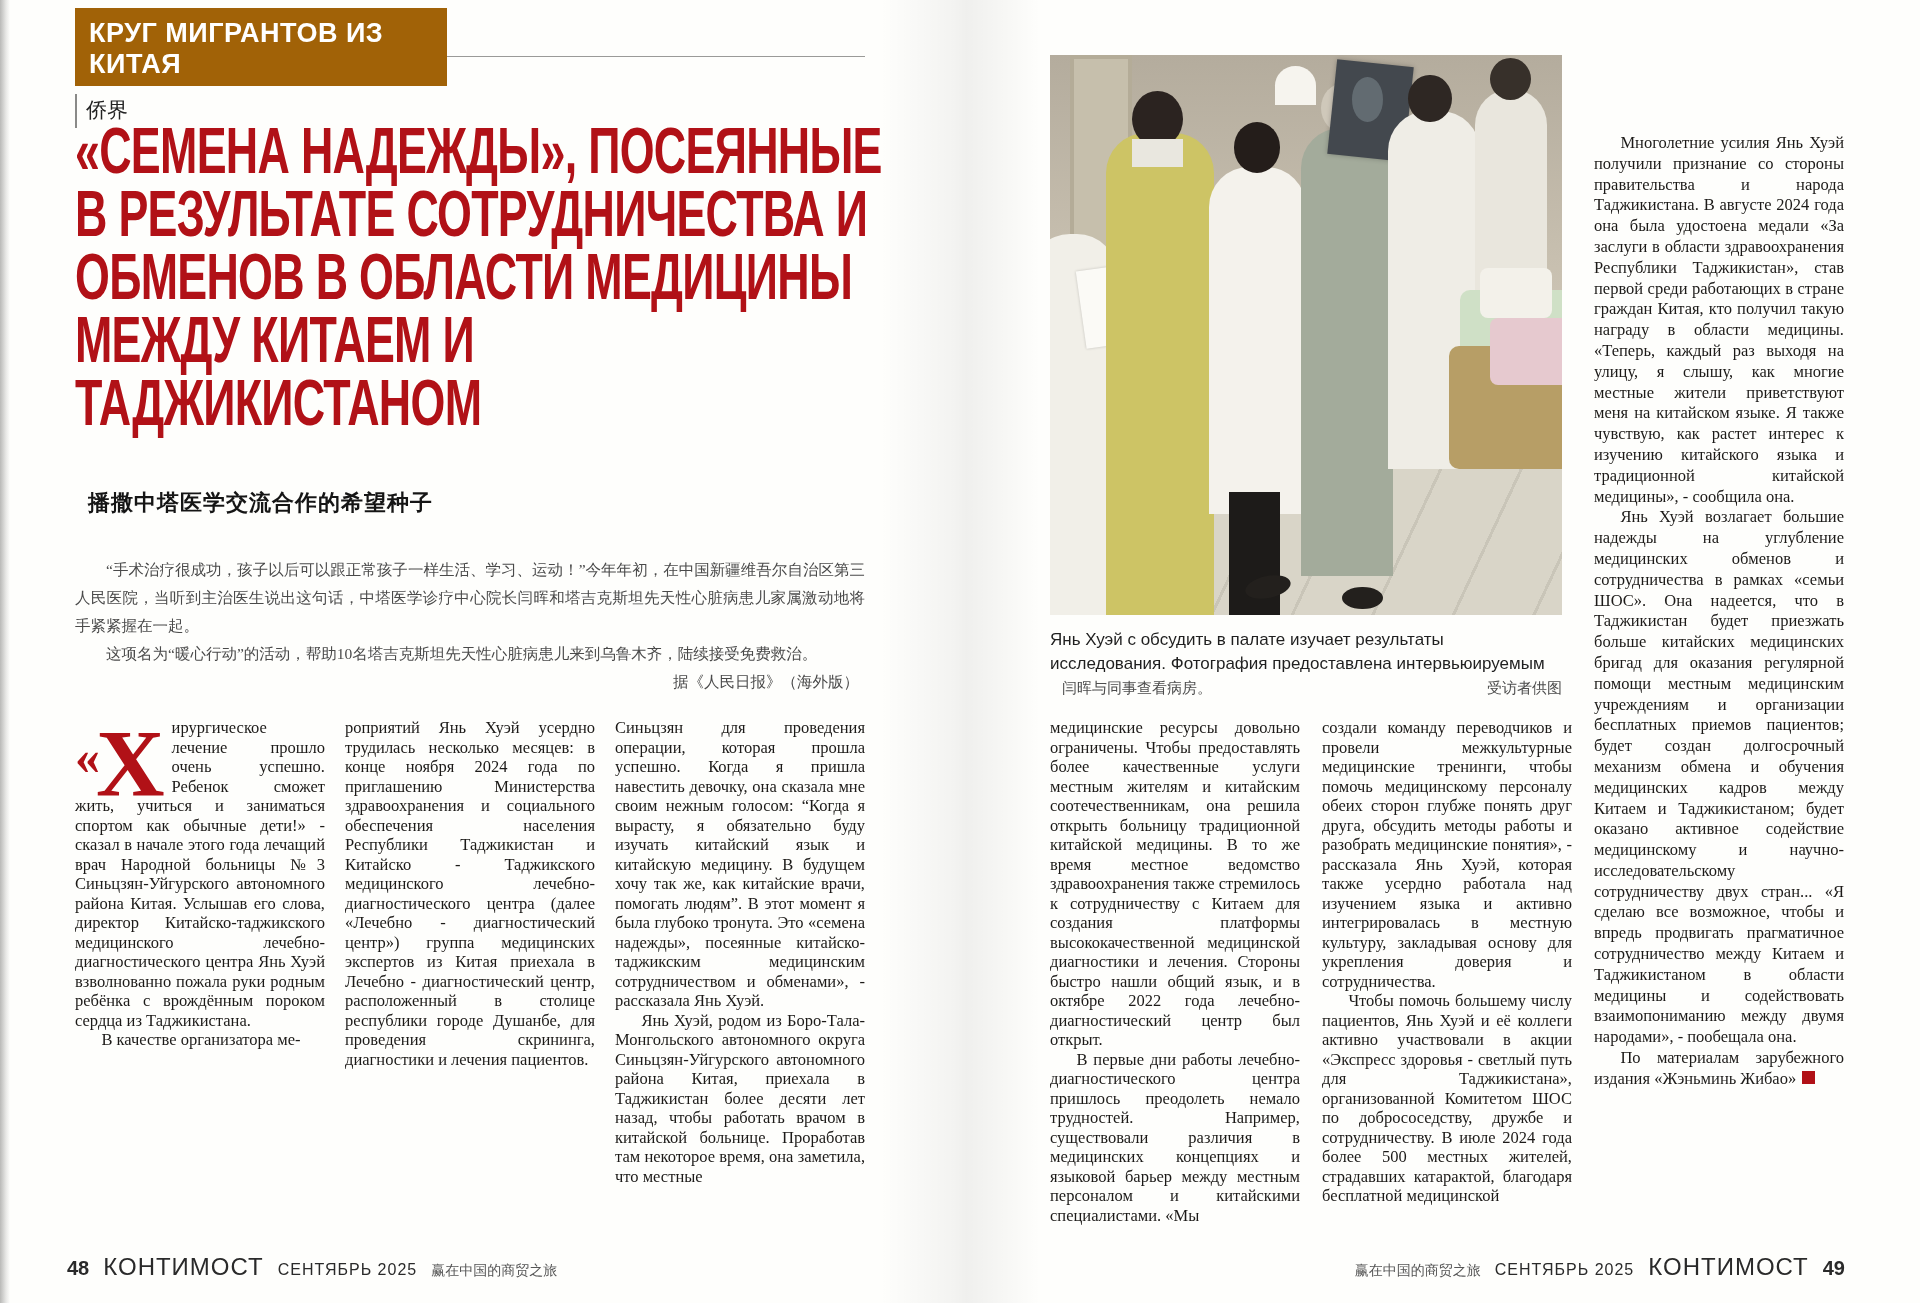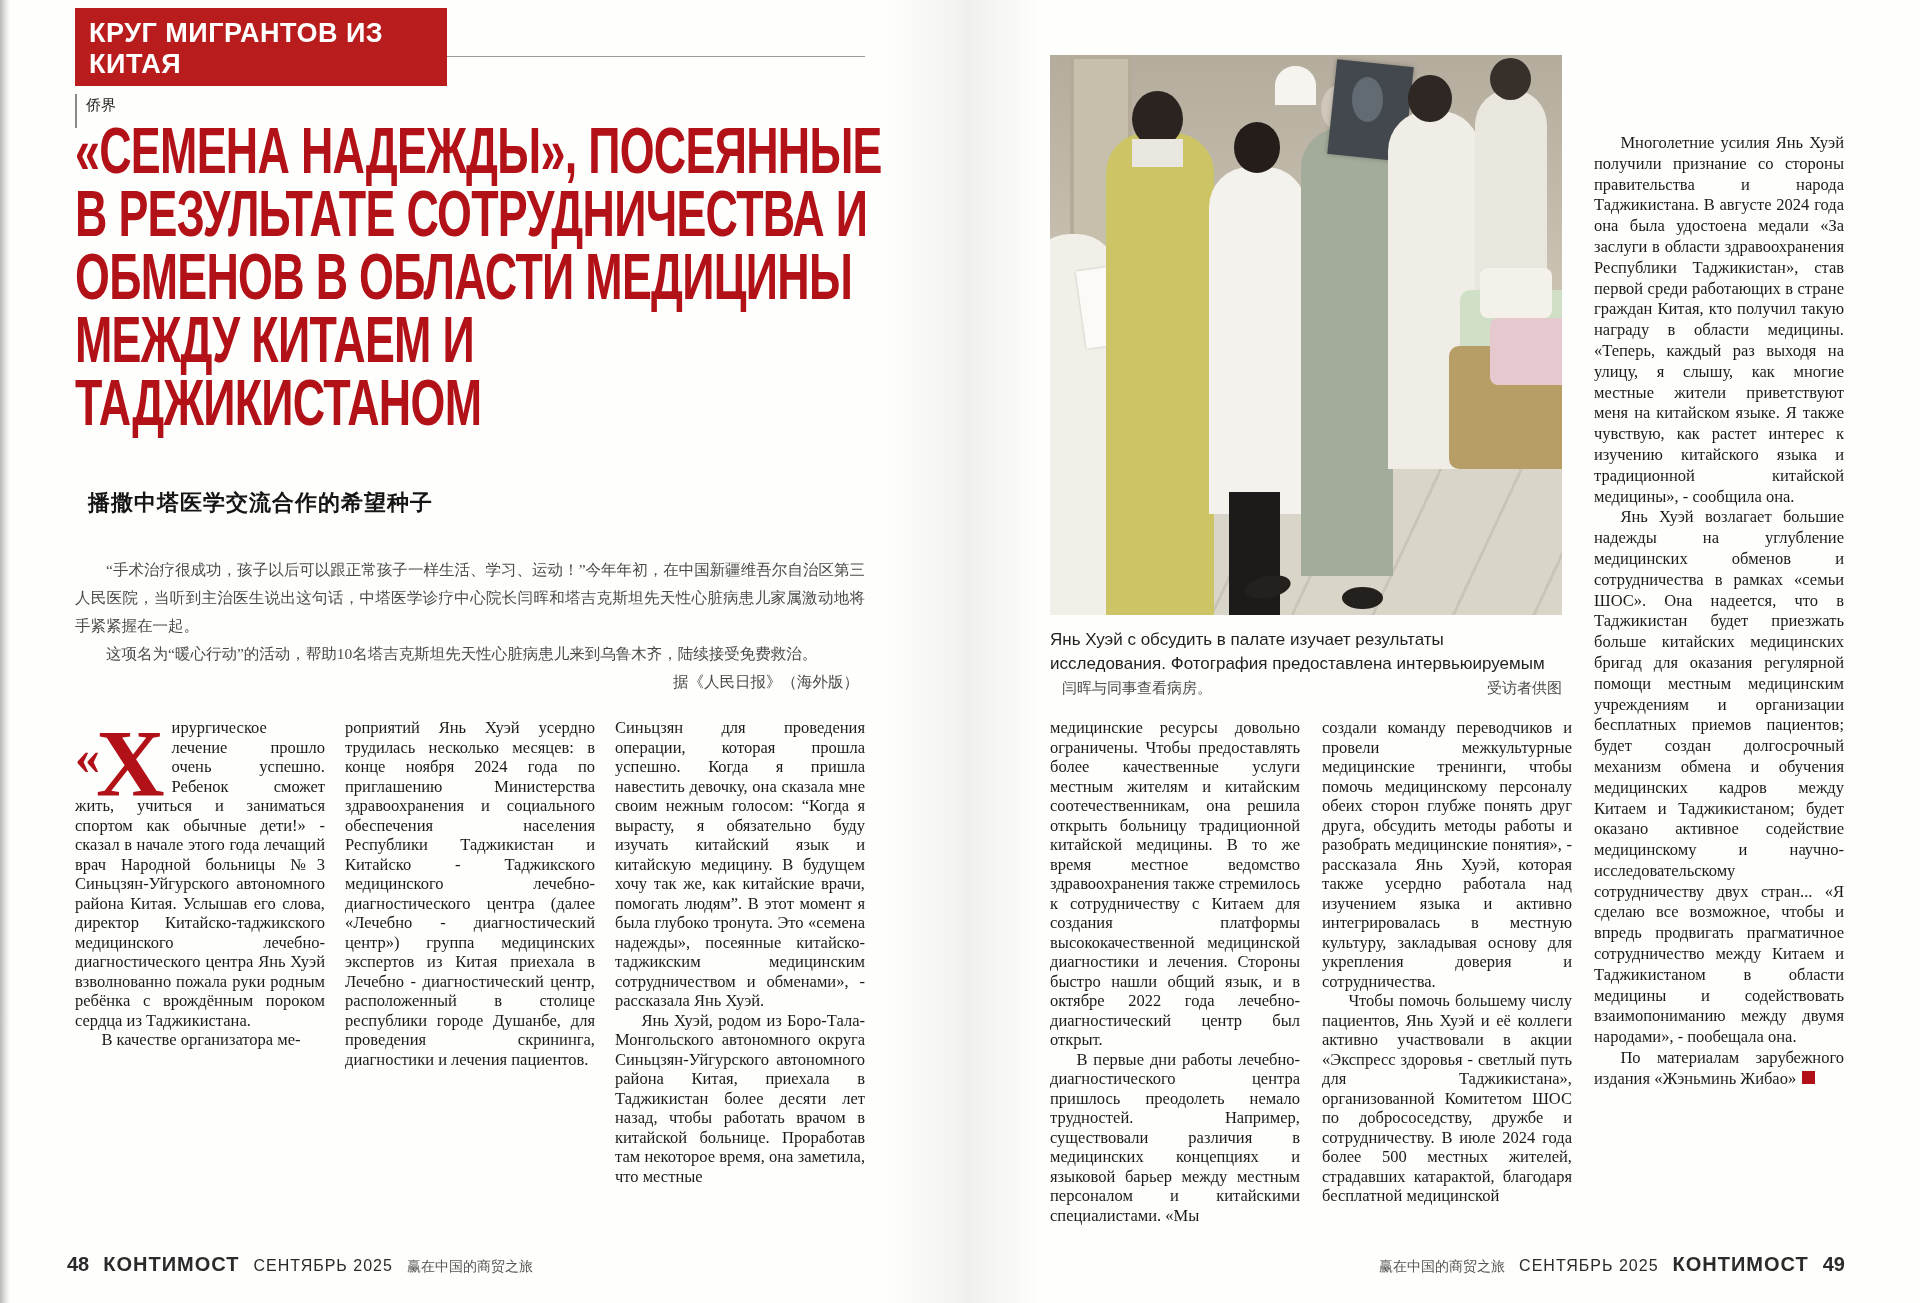--- a/index.html
+++ b/index.html
@@ -14,21 +14,21 @@
   .edge-left{left:0;top:0;width:10px;height:1303px;
     background:linear-gradient(90deg,#b9b9b7,#e8e8e6 60%,rgba(255,255,255,0));}
   .gutter{left:880px;top:0;width:160px;height:1303px;
     background:linear-gradient(90deg,rgba(0,0,0,0),rgba(0,0,0,0.045) 46%,rgba(0,0,0,0.06) 54%,rgba(0,0,0,0));}
   
   .kicker{left:75px;top:8px;width:372px;height:78px;box-sizing:border-box;
     padding:10px 14px;font-family:"Liberation Sans",sans-serif;font-weight:bold;
     font-size:27px;line-height:31px;color:#fff;letter-spacing:0.5px;}
   .rule-h{left:447px;top:56px;width:418px;height:1px;background:#9a9a98;}
   .cn-tag-rule{left:75px;top:94px;width:2px;height:34px;background:#8a8a88;}
-  .cn-tag{left:86px;top:96px;font-size:15px;color:#222;font-family:"Liberation Sans",sans-serif;}
+  .cn-tag{left:86px;top:96px;font-size:21px;color:#222;font-family:"Liberation Sans",sans-serif;}
   
   .headline{left:75px;top:120px;width:800px;height:320px;}
   .headline div{position:absolute;left:0;white-space:nowrap;
     font-family:"Liberation Sans",sans-serif;font-weight:bold;font-size:64px;line-height:63px;
     letter-spacing:-1px;transform:scaleX(0.70);transform-origin:0 50%;}
   .hl1{top:0;} .hl2{top:63px;} .hl3{top:126px;} .hl4{top:189px;} .hl5{top:252px;}
   .subtitle-cn{left:88px;top:488px;font-family:Liberation Mono, monospace;
     font-weight:bold;font-size:22px;color:#151515;letter-spacing:1px;}
   
   .lede{left:75px;top:556px;width:790px;font-size:15.5px;line-height:28px;
@@ -84,31 +84,31 @@
   
   .caption{left:1050px;top:628px;width:512px;}
   .cap-ru{font-family:"Liberation Sans",sans-serif;font-size:17px;line-height:24px;color:#1f1f1f;}
   .cap-row{display:flex;justify-content:space-between;font-size:15px;color:#4c4c4c;margin-top:3px;margin-left:12px;}
   
   .footer{top:1253px;display:flex;align-items:baseline;gap:14px;
     font-family:"Liberation Sans",sans-serif;font-size:16px;color:#2a2a2a;}
   .f-left{left:67px;}
   .f-right{right:75px;}
   .f-page{font-weight:bold;font-size:20px;}
-  .f-brand{font-weight:bold;font-size:20px;letter-spacing:1px;}
+  .f-brand{font-weight:normal;font-size:24px;letter-spacing:1px;}
   .f-date{font-size:16px;letter-spacing:1px;}
   .f-cn{font-size:14px;color:#555;}
 </style>
 </head>
 <body>
 
 <div class="abs edge-left"></div>
 <div class="abs gutter"></div>
 
-<div class="abs kicker" style="background:#b91c1c;">КРУГ МИГРАНТОВ ИЗ КИТАЯ</div>
+<div class="abs kicker" style="background:#a16207;">КРУГ МИГРАНТОВ ИЗ КИТАЯ</div>
 <div class="abs rule-h"></div>
 <div class="abs cn-tag-rule"></div>
 <div class="abs cn-tag">侨界</div>
 
 <div class="abs headline" style="color:#B11117;">
   <div class="hl1">«СЕМЕНА НАДЕЖДЫ», ПОСЕЯННЫЕ</div>
   <div class="hl2">В РЕЗУЛЬТАТЕ СОТРУДНИЧЕСТВА И</div>
   <div class="hl3">ОБМЕНОВ В ОБЛАСТИ МЕДИЦИНЫ</div>
   <div class="hl4">МЕЖДУ КИТАЕМ И</div>
   <div class="hl5">ТАДЖИКИСТАНОМ</div>

